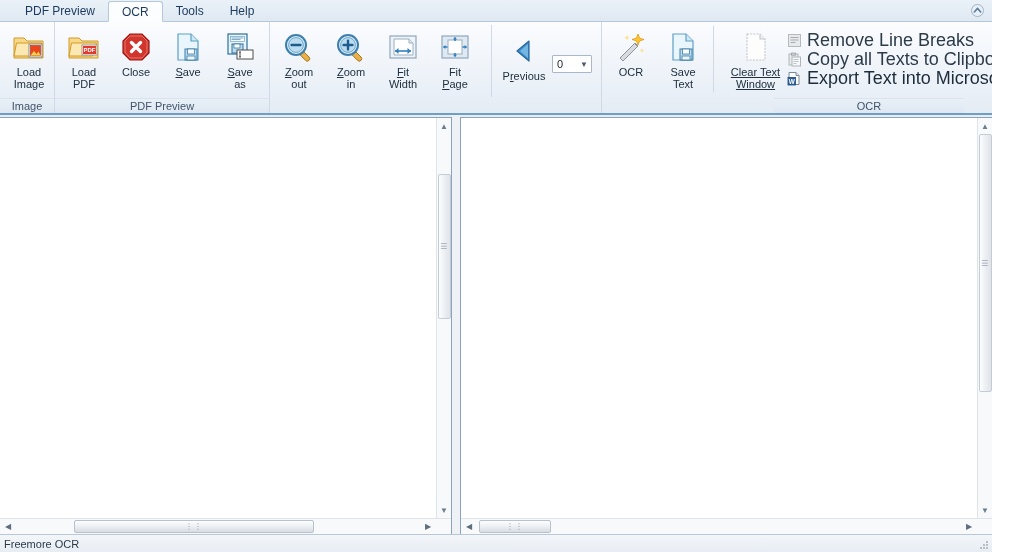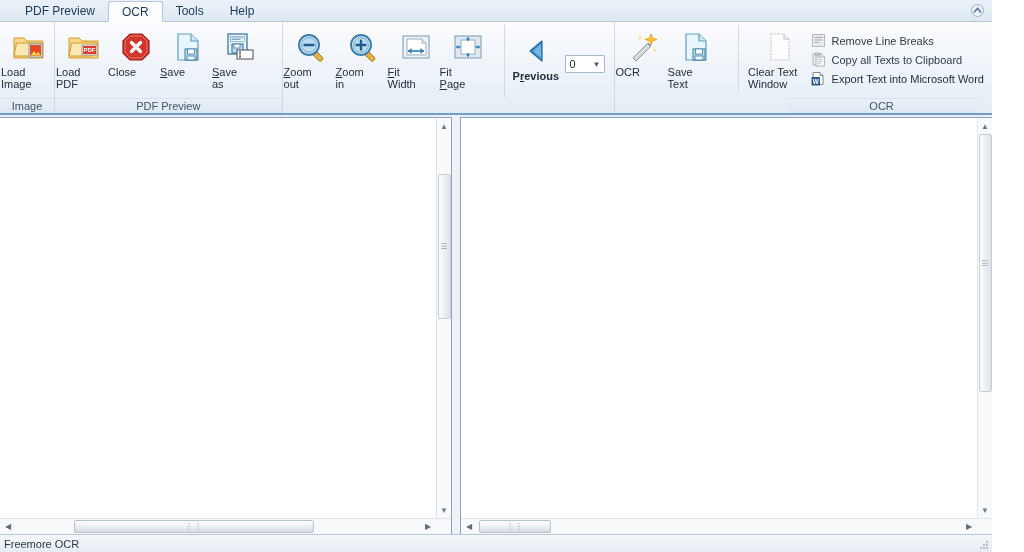--- a/index.html
+++ b/index.html
@@ -90,58 +90,58 @@
     border-top: 1px solid #dae3ed;
   }
 
   .btn {
     width: 52px;
     min-height: 68px;
     display: flex;
     flex-direction: column;
     align-items: center;
     padding-top: 4px;
-    text-align: left;
+    text-align: center;
     cursor: default;
     border: 1px solid transparent;
     border-radius: 3px;
   }
   .btn .ico { height: 34px; display:flex; align-items:center; justify-content:center; }
   .btn .lbl {
     font-size: 11px;
     line-height: 12px;
     color: #20303f;
     margin-top: 2px;
     width: 56px;
   }
   .btn.wide { width: 62px; }
   .btn.wide .lbl { width: 64px; }
   .btn.narrow { width: 44px; }
-  .btn.narrow .lbl { width: 48px; font-weight: bold; }
+  .btn.narrow .lbl { width: 48px; }
   u { text-decoration: underline; }
 
   
   .smallcol {
     display: flex;
     flex-direction: column;
     justify-content: flex-start;
     padding: 6px 0 0 6px;
   }
   .smallbtn {
     display: flex;
     align-items: center;
     height: 19px;
     padding: 0 4px;
     border: 1px solid transparent;
     border-radius: 3px;
     cursor: default;
     white-space: nowrap;
   }
   .smallbtn .sico { width: 16px; height:16px; margin-right: 5px; display:flex; align-items:center; justify-content:center;}
-  .smallbtn .slbl { font-size: 11px; color: #1d2c3a; }
+  .smallbtn .slbl { font-size: 18px; color: #1d2c3a; }
   .smallbtn.disabled .slbl { color: #2d3b49; }
 
   
   .navgroup { display: flex; align-items: flex-start; padding-top: 4px; }
   .combo {
     width: 40px; height: 18px;
     border: 1px solid #a9b8c7;
     background: #fff;
     margin: 26px 6px 0 6px;
     display: flex;
@@ -465,21 +465,21 @@
               <rect x="14.5" y="17" width="7" height="5" fill="#fafdff" stroke="#3f7ea6" stroke-width=".8"></rect>
               <rect x="14" y="24" width="8" height="4" fill="#eaf5fc" stroke="#3f7ea6" stroke-width=".8"></rect>
             </svg>
           </div>
           <div class="lbl">
             <span>Save</span><br>
             <span>Text</span>
           </div>
         </div>
 
-        <div class="btn wide" style="margin-left:16px; border-left:1px solid #cfdae6; padding-left:23px; border-radius:0;">
+        <div class="btn wide" style="margin-left:4px; border-left:1px solid #cfdae6; padding-left:23px; border-radius:0;text-decoration:underline;">
           <div class="ico">
             <svg width="28" height="30" viewBox="0 0 28 30">
               <path d="M5 2 h13 l5 5 v21 H5 Z" fill="#fdfdfd" stroke="#c2c6cb" stroke-width="1.1" stroke-dasharray="2 1.2"></path>
               <path d="M18 2 v5 h5" fill="#f0f1f3" stroke="#c2c6cb" stroke-width="1.1"></path>
             </svg>
           </div>
           <div class="lbl">
             <span>Clear Text</span><br>
             <span>Window</span>
           </div>

